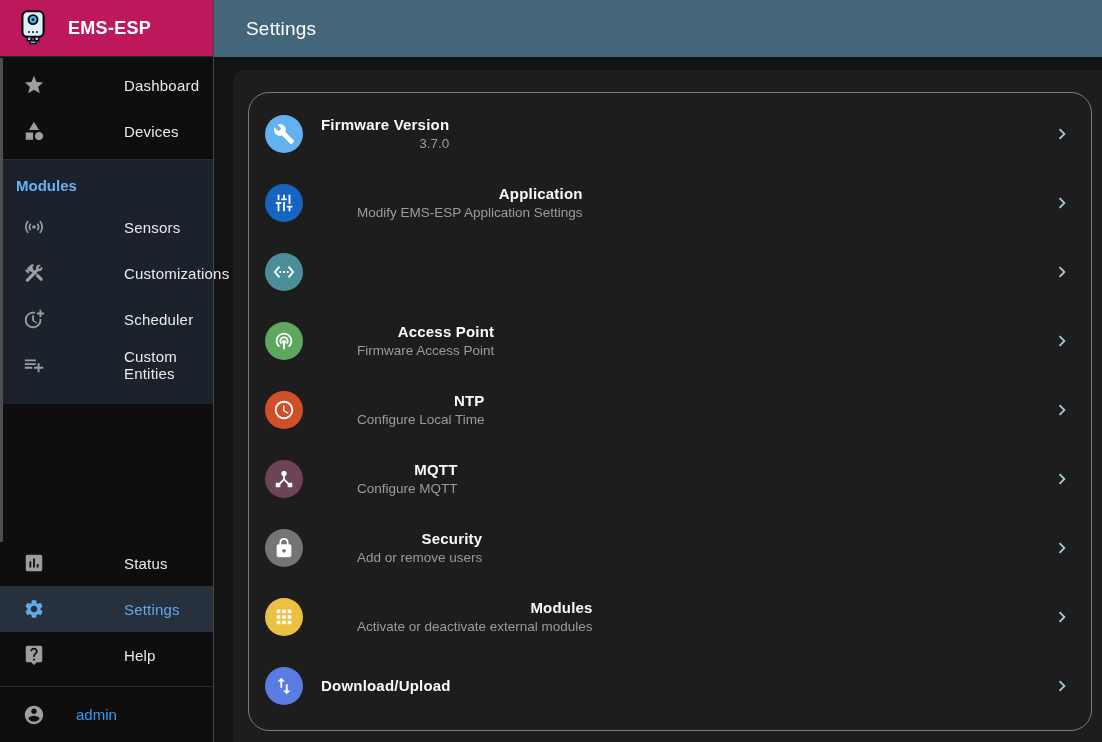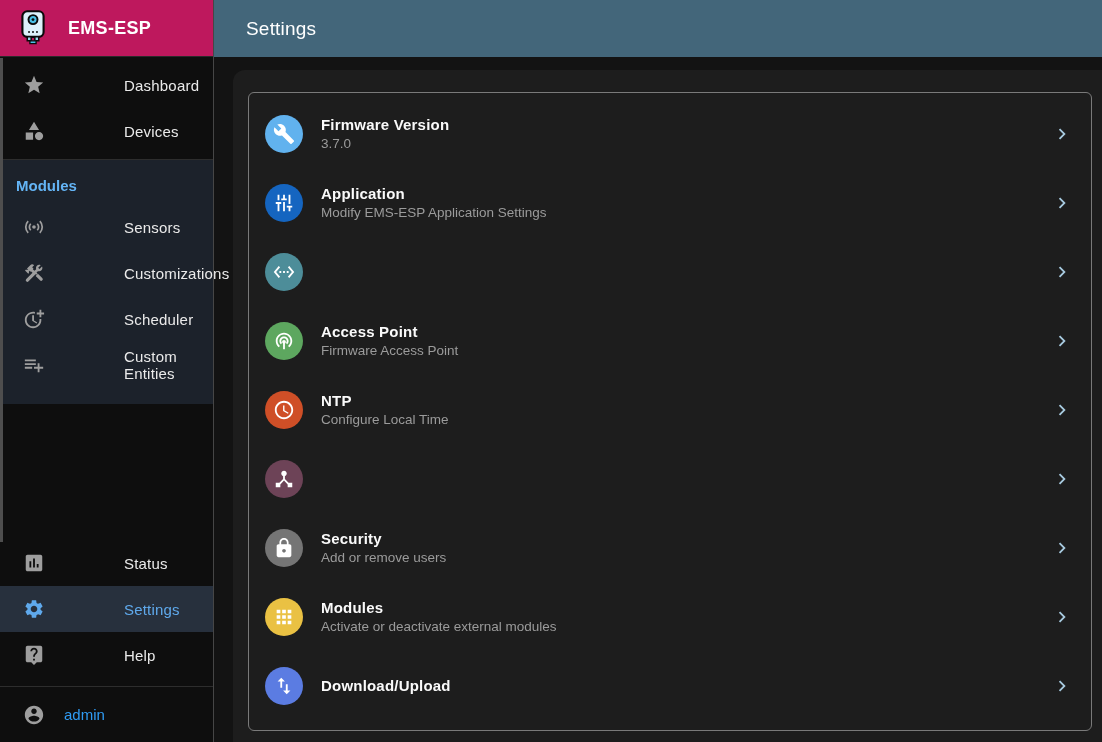--- a/index.html
+++ b/index.html
@@ -24,40 +24,40 @@
   .flex-spacer { flex:1 1 auto; }
   .nav-bottom { padding-bottom:8px; flex:0 0 auto; }
   .nav-row { height:46px; display:flex; align-items:center; padding-left:22px; cursor:pointer;gap:48px; }
   .nav-icon { width:24px; height:24px; color:#9e9e9e; display:flex; align-items:center; justify-content:center; flex:0 0 auto; }
   .nav-icon svg { width:22px; height:22px; }
   .nav-label { margin-left:30px; color:#eaeaea; font-size:15px; font-weight:500; letter-spacing:.2px; }
   .nav-row.selected { background:var(--selected-bg,#27303d); }
   .nav-row.selected .nav-icon,
   .nav-row.selected .nav-label { color:var(--selected-fg,#5fa9ec); }
   .user-row { height:55px; display:flex; align-items:center; padding-left:22px; cursor:pointer; flex:0 0 auto; }
-  .user-label { margin-left:18px; font-size:15px; font-weight:500; color:var(--admin-link,#2f9bf3); }
+  .user-label { margin-left:30px; font-size:15px; font-weight:500; color:var(--admin-link,#2f9bf3); }
   .rot90 { transform:rotate(90deg); }
 
   
   .topbar { position:absolute; left:214px; top:0; right:0; height:57px;
             background:var(--header-bg,#43667a); display:flex; align-items:center; padding-left:32px; }
   .topbar-title { color:#ffffff; font-size:19px; font-weight:500; letter-spacing:.2px; }
 
   
   .card { position:absolute; left:233px; top:70px; right:0; bottom:0;
           background:#1d1d1d; border-top-left-radius:12px; }
   .list-panel { position:absolute; left:15px; right:10px; top:22px; bottom:11px;
-                border:1px solid #7a7a7a; border-radius:6px; padding:6px 0; overflow:hidden; }
+                border:1px solid #7a7a7a; border-radius:21px; padding:6px 0; overflow:hidden;text-align:right; }
   .list-row { height:69px; display:flex; align-items:center; padding:0 18px 0 16px; cursor:pointer; }
   .avatar { width:38px; height:38px; border-radius:50%; color:#ffffff;
             display:flex; align-items:center; justify-content:center; flex:0 0 auto; }
   .avatar svg { width:22px; height:22px; }
   .texts { display:flex; flex-direction:column; margin-left:18px; gap:3px; }
   .row-title { color:#fafafa; font-size:15px; font-weight:700; letter-spacing:.2px; }
-  .row-sub { color:#9b9b9b; font-size:13.5px; font-weight:400; }
+  .row-sub { color:#9b9b9b; font-size:13.5px; font-weight:400;margin-left:36px; }
   .chevron { margin-left:auto; width:22px; height:22px; color:var(--chevron,#a7cadf);
              display:flex; align-items:center; justify-content:center; }
   .chevron svg { width:22px; height:22px; }
 </style>
 </head>
 <body>
 
 <div class="app">
 
   <aside class="sidebar">
@@ -267,20 +267,24 @@
             </svg>
           </span>
   </div>
 
   <div class="list-row">
     <span class="avatar" style="background: rgb(109, 67, 87);">
             <svg viewBox="0 0 24 24" fill="currentColor">
               <path d="M17 16l-4-4V8.82C14.16 8.4 15 7.3 15 6c0-1.66-1.34-3-3-3S9 4.34 9 6c0 1.3.84 2.4 2 2.82V12l-4 4H3v5h5v-3.05l4-4.2 4 4.2V21h5v-5h-4z"></path>
             </svg>
           </span>
+    <span class="texts">
+      <span class="row-title">MQTT</span>
+      <span class="row-sub">Configure MQTT</span>
+    </span>
     <span class="chevron">
             <svg viewBox="0 0 24 24" fill="currentColor">
               <path d="M10 6L8.59 7.41 13.17 12l-4.58 4.59L10 18l6-6z"></path>
             </svg>
           </span>
   </div>
 
   <div class="list-row">
     <span class="avatar" style="background: rgb(117, 117, 117);">
             <svg viewBox="0 0 24 24" fill="currentColor">

